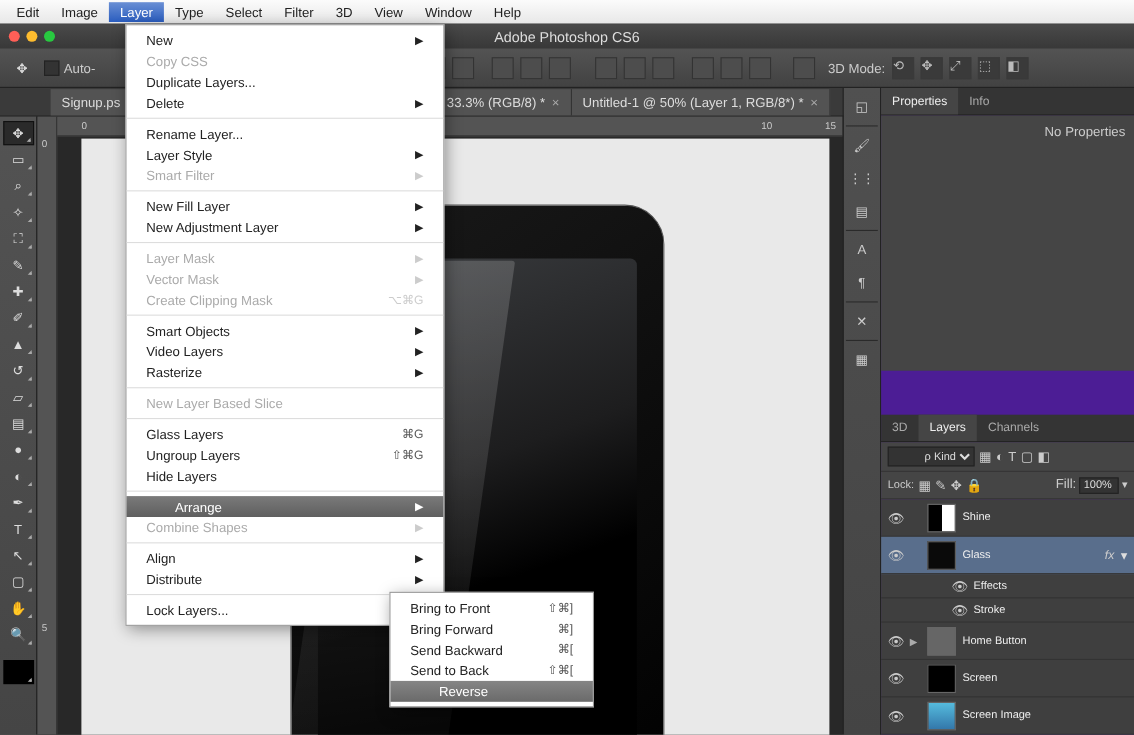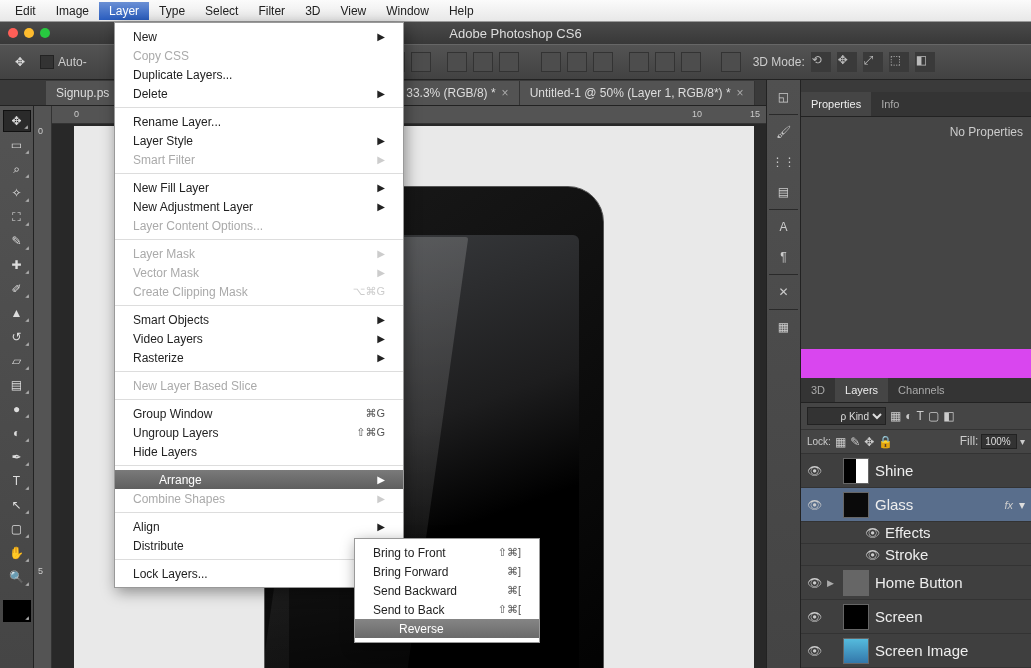--- a/index.html
+++ b/index.html
@@ -37,21 +37,21 @@
 .canvas { position: absolute; left: 34px; top: 106px; right: 265px; bottom: 0; background: #282828; }
 .ruler-h { position:absolute; top:0; left:18px; right:0; height:18px; background:#545454; border-bottom:1px solid #333;}
 .ruler-v { position:absolute; top:0; left:0; bottom:0; width:18px; background:#545454; border-right:1px solid #333;}
 .ruler-h span, .ruler-v span { position:absolute; color:#ccc; font-size:9px; }
 .artboard { position: absolute; left: 40px; top: 20px; width: 680px; height: 600px; background: #e9e9e9; }
 .phone { position:absolute; left:190px; top:60px; width:340px; height:560px; background:linear-gradient(145deg,#1a1a1a,#000); border-radius:36px; border:1px solid #555;}
 .phone::before { content:''; position:absolute; left:24px; top:48px; right:24px; bottom:24px; background:linear-gradient(160deg,#3b3d40 0%,#1d1d1e 40%,#000 60%); border-radius:6px;}
 .phone::after { content:''; position:absolute; left:26px; top:50px; width:145px; height:460px; background:linear-gradient(170deg, rgba(255,255,255,0.18), rgba(255,255,255,0.02)); transform:skewX(-8deg); border-radius:3px;}
 
 
-.rightcol { position:absolute; right:0; top:92px; width:230px; bottom:0; background:#d946ef; }
+.rightcol { position:absolute; right:0; top:80px; width:230px; bottom:0; background:#4c1d95; }
 .rightstrip { position:absolute; right:230px; top:80px; width:35px; bottom:0; background: linear-gradient(#505050,#444); border-left:1px solid #222; border-right:1px solid #222;}
 .rightstrip .s { width:26px; height:26px; margin:4px auto; display:flex; align-items:center; justify-content:center; color:#ccc;}
 .rightstrip hr { border:none; border-top:1px solid #2a2a2a; margin:4px 2px; }
 
 .panel-tabs { background:#343434; display:flex; border-bottom:1px solid #222; }
 .panel-tabs span { padding:6px 10px; color:#aaa; font-size:11px;}
 .panel-tabs span.act { background:#454545; color:#eee; }
 .panel-body { background:#454545; padding:8px; color:#ccc; font-size:11px; }
 .noprops { height: 232px; text-align: right; }
 
@@ -68,21 +68,21 @@
 .layer-row { display:flex; align-items:center; height:34px; border-bottom:1px solid #333; padding:0 6px; gap:6px;}
 .layer-row.sel { background:#596e8c; }
 .layer-row.sub { height:22px; padding-left:64px; font-size:10px; }
 .eye { color:#ccc; width:14px; text-align:center; }
 .thumb { width:26px; height:26px; background:#222; border:1px solid #666; display:inline-block;}
 .thumb.shine { background:linear-gradient(90deg,#000 50%,#fff 50%);}
 .thumb.glass { background:#0a0a0a; }
 .thumb.folder { background:#666;}
 .thumb.screen { background:#000;}
 .thumb.simg { background:linear-gradient(#5bd,#37a);}
-.lname { color:#eee; font-size:15px; flex:1;}
+.lname { color:#eee; font-size:10px; flex:1;}
 .fx { color:#ccc; font-style:italic; font-size:11px;}
 .tri { color:#aaa; font-size:9px; width:10px;}
 
 
 .menu { position: absolute; background: #fff; border: 1px solid #999; box-shadow: 2px 4px 14px rgba(0,0,0,0.4); padding: 4px 0; }
 .menu-layer { left: 114px; top: 22px; width: 290px; z-index: 100; }
 .menu .mi { padding: 2px 18px; color: #222; display:flex; justify-content:space-between; align-items:center; height:19px;}
 .menu .mi.disabled { color: #aaa; }
 .menu .mi.hover { background: linear-gradient(#7a7a7a,#5f5f5f); color: #fff; padding-left: 44px; }
 .menu hr { border:none; border-top:1px solid #ddd; margin:4px 0; }
@@ -328,23 +328,20 @@
     </div>
     <hr>
     <div class="mi">
       <span>New Fill Layer</span>
       <span class="arrow">▶</span>
     </div>
     <div class="mi">
       <span>New Adjustment Layer</span>
       <span class="arrow">▶</span>
     </div>
-    <div class="mi disabled">
-      <span>Layer Content Options...</span>
-    </div>
     <hr>
     <div class="mi disabled">
       <span>Layer Mask</span>
       <span class="arrow">▶</span>
     </div>
     <div class="mi disabled">
       <span>Vector Mask</span>
       <span class="arrow">▶</span>
     </div>
     <div class="mi disabled">
@@ -363,21 +360,21 @@
     <div class="mi">
       <span>Rasterize</span>
       <span class="arrow">▶</span>
     </div>
     <hr>
     <div class="mi disabled">
       <span>New Layer Based Slice</span>
     </div>
     <hr>
     <div class="mi">
-      <span>Group Window</span>
+      <span>Glass Layers</span>
       <span class="sc">⌘G</span>
     </div>
     <div class="mi">
       <span>Ungroup Layers</span>
       <span class="sc">⇧⌘G</span>
     </div>
     <div class="mi">
       <span>Hide Layers</span>
     </div>
     <hr>

